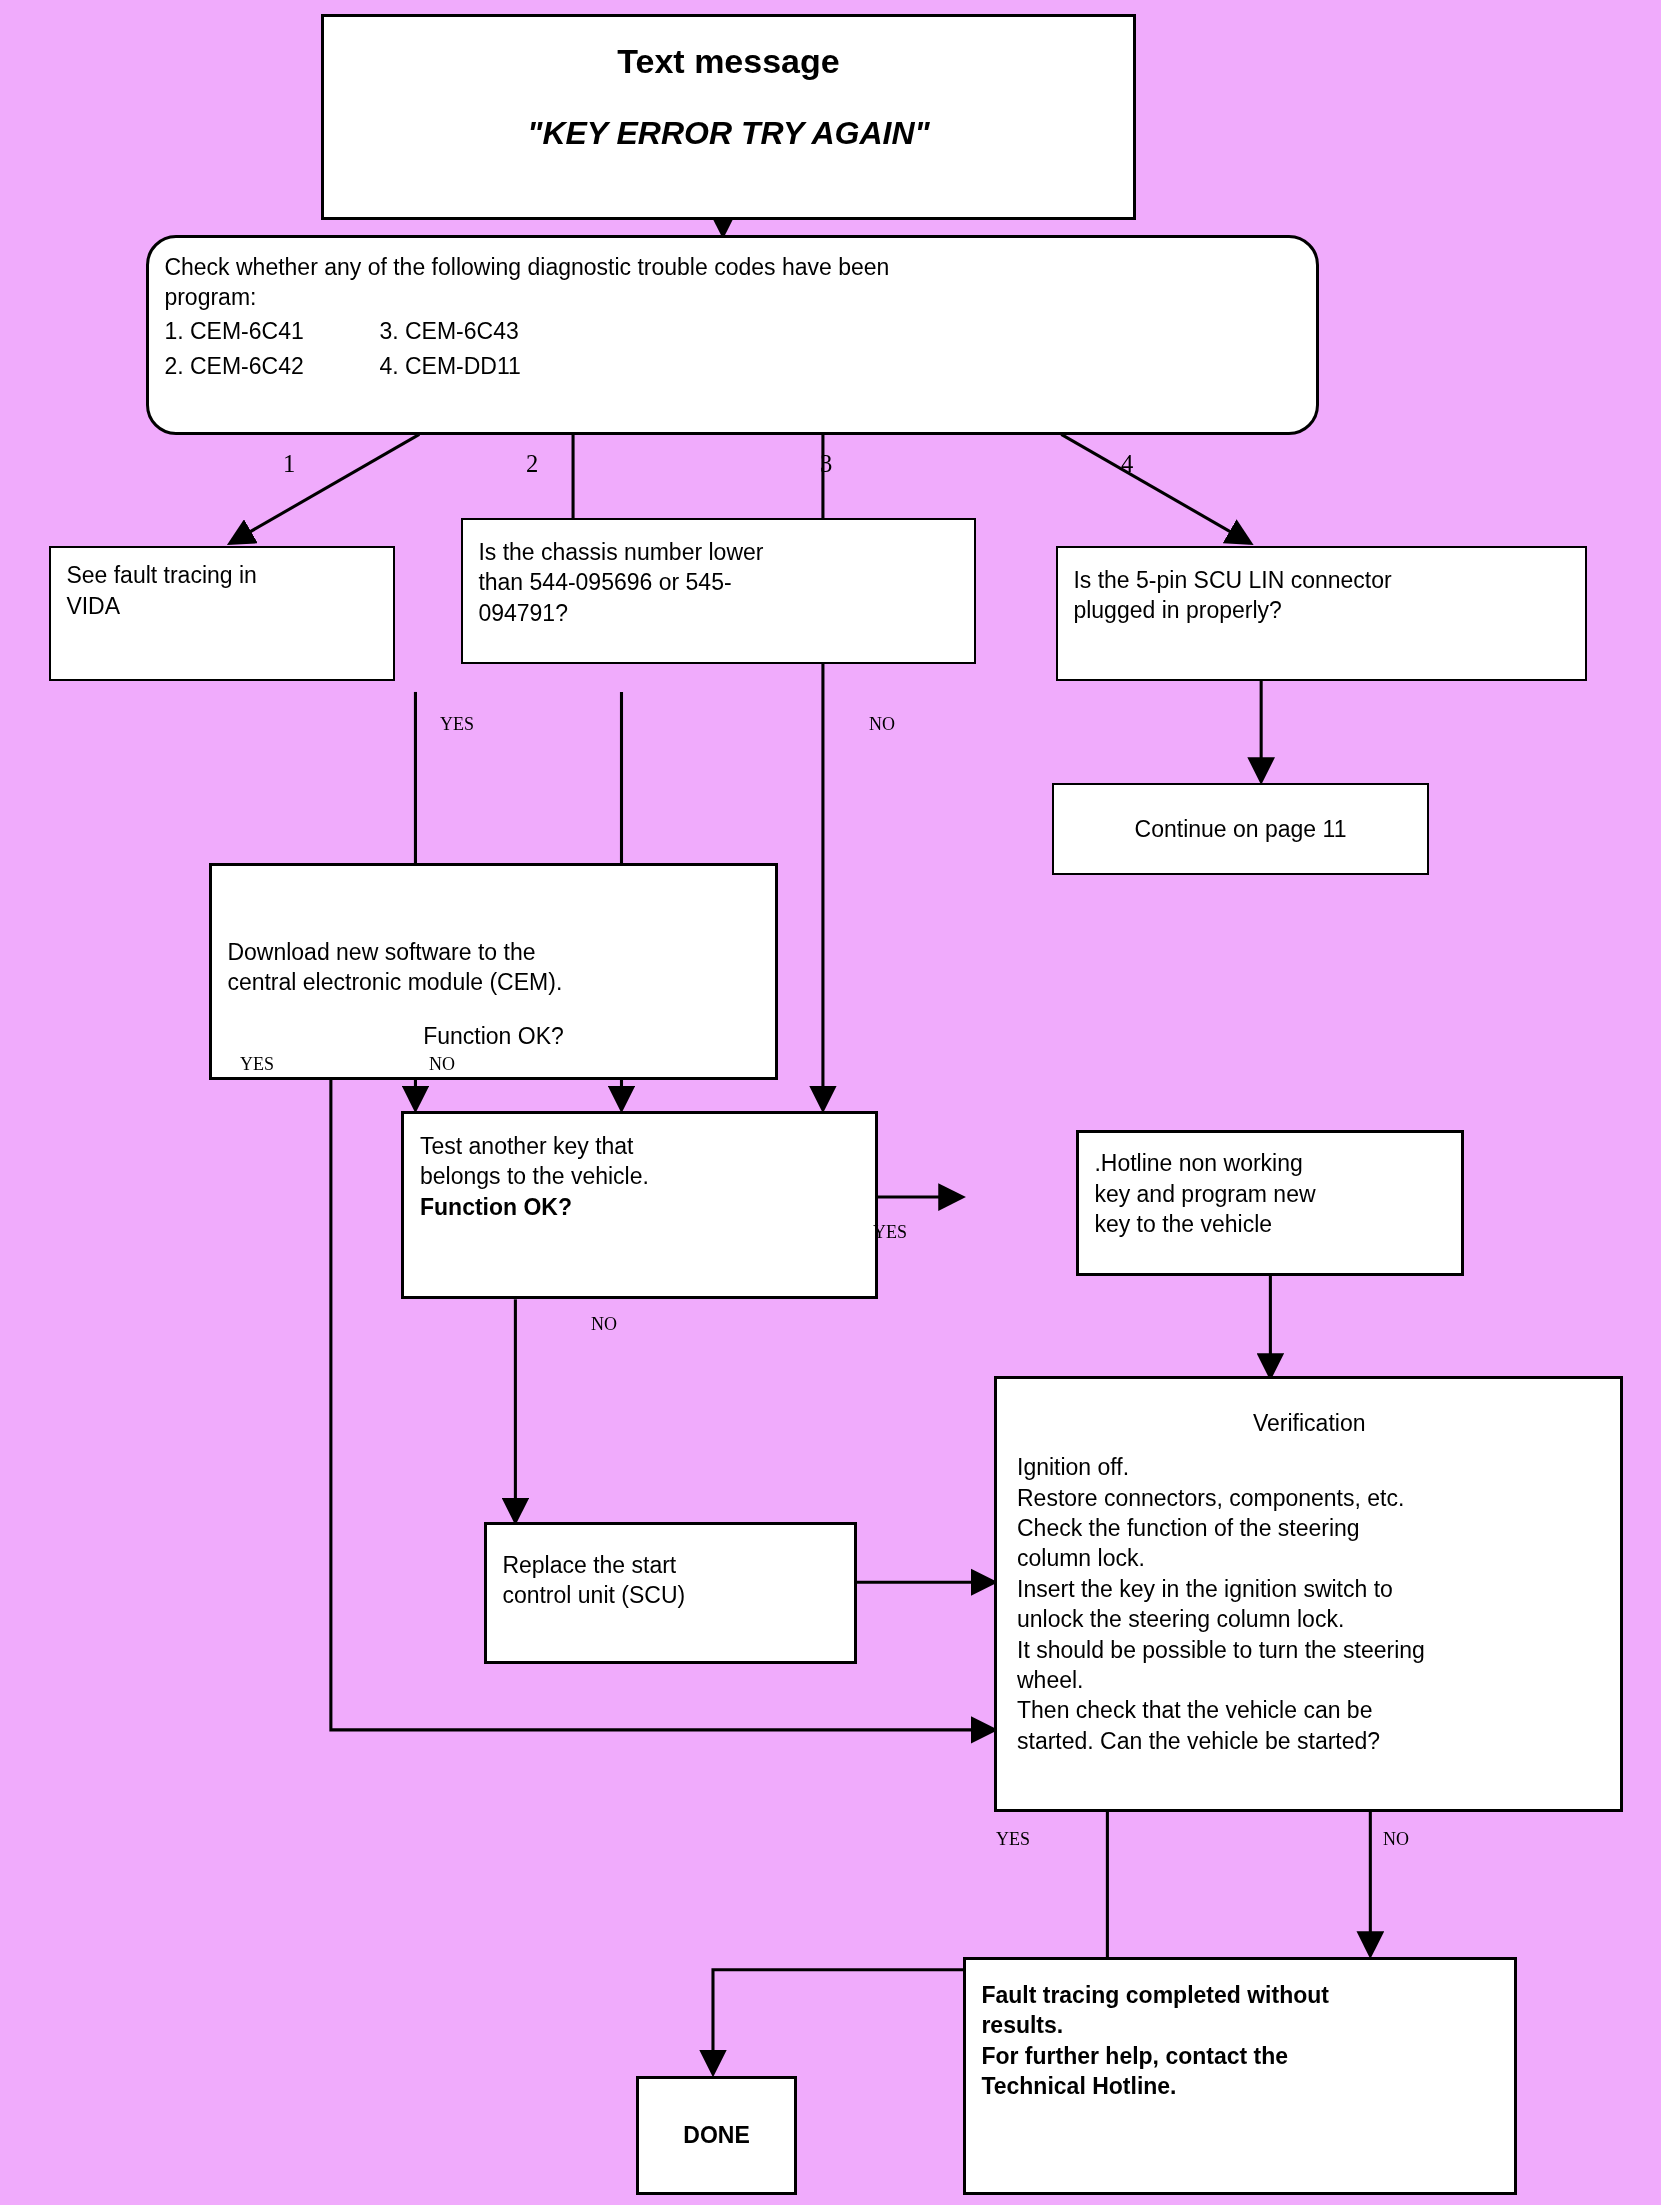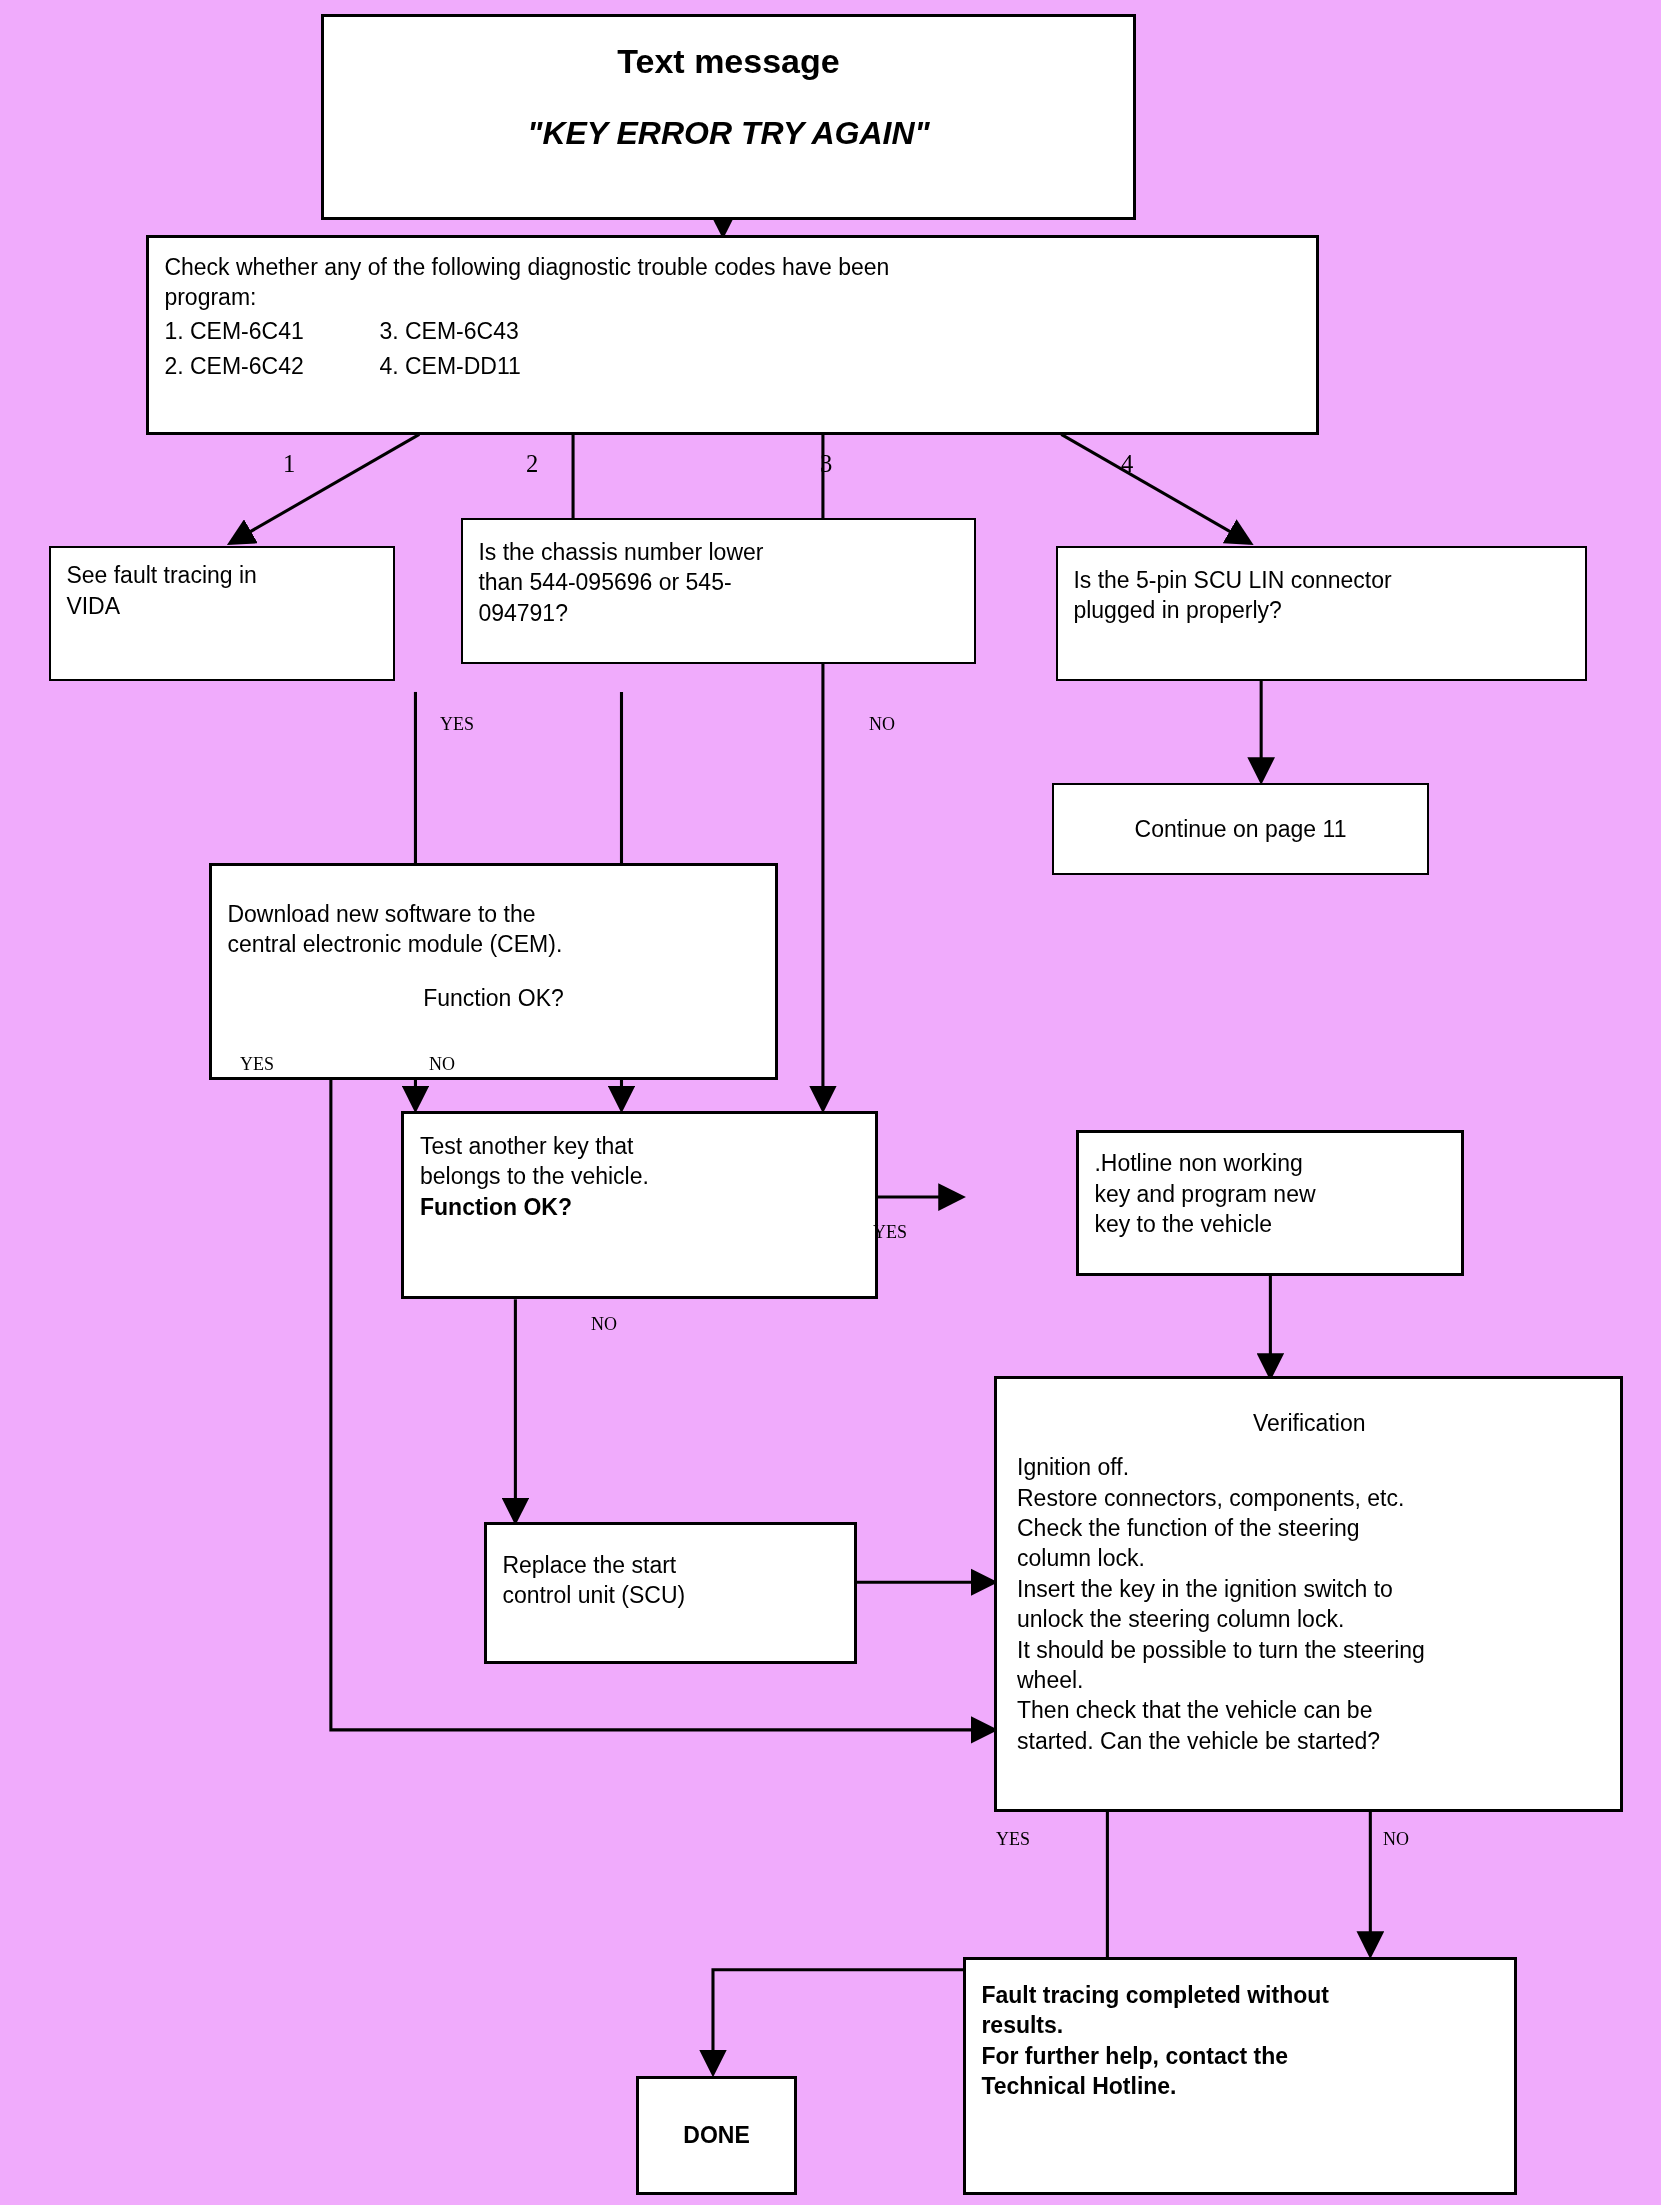--- a/index.html
+++ b/index.html
@@ -139,21 +139,21 @@
     </g>
   </svg>
 
   <div class="node-box thick" style="left:321px; top:14px; width:815px; height:206px;">
     <div style="padding:24.6px 15.4px 0 15.4px;">
       <div class="title-big">Text message</div>
       <div class="title-italic" style="margin-top:34px;">"KEY ERROR TRY AGAIN"</div>
     </div>
   </div>
 
-  <div class="node-box thick" style="left:146px; top:235px; width:1173px; height:200px;">
+  <div class="node-box thick" style="left:146px; top:235px; width:1173px; height:200px;border-radius:30px;">
     <div class="pad" style="padding-top:14px;">
       <div class="node-text">Check whether any of the following diagnostic trouble codes have been</div>
       <div class="node-text">program:</div>
       <div class="codes-table" style="margin-top:3.1px;">
         <div class="node-text">1. CEM-6C41</div>
         <div class="node-text">3. CEM-6C43</div>
         <div class="node-text">2. CEM-6C42</div>
         <div class="node-text">4. CEM-DD11</div>
       </div>
     </div>
@@ -189,21 +189,21 @@
   <div class="edge-label" style="left:440px; top:715px;">YES</div>
   <div class="edge-label" style="left:869px; top:715px;">NO</div>
 
   <div class="node-box" style="left:1052px; top:783px; width:377px; height:92px;">
     <div class="vcenter">
       <div class="node-text">Continue on page 11</div>
     </div>
   </div>
 
   <div class="node-box thick" style="left:209px; top:863px; width:569px; height:217px;">
-    <div class="pad" style="padding-top:33px;">
+    <div class="pad" style="padding-top:33px;margin-top:38px;">
       <div class="node-text">Download new software to the</div>
       <div class="node-text">central electronic module (CEM).</div>
       <div class="node-text center" style="margin-top:23px;">Function OK?</div>
     </div>
   </div>
 
   <div class="edge-label" style="left:240px; top:1055px;">YES</div>
   <div class="edge-label" style="left:429px; top:1055px;">NO</div>
 
   <div class="node-box thick" style="left:401px; top:1111px; width:477px; height:188px;">

